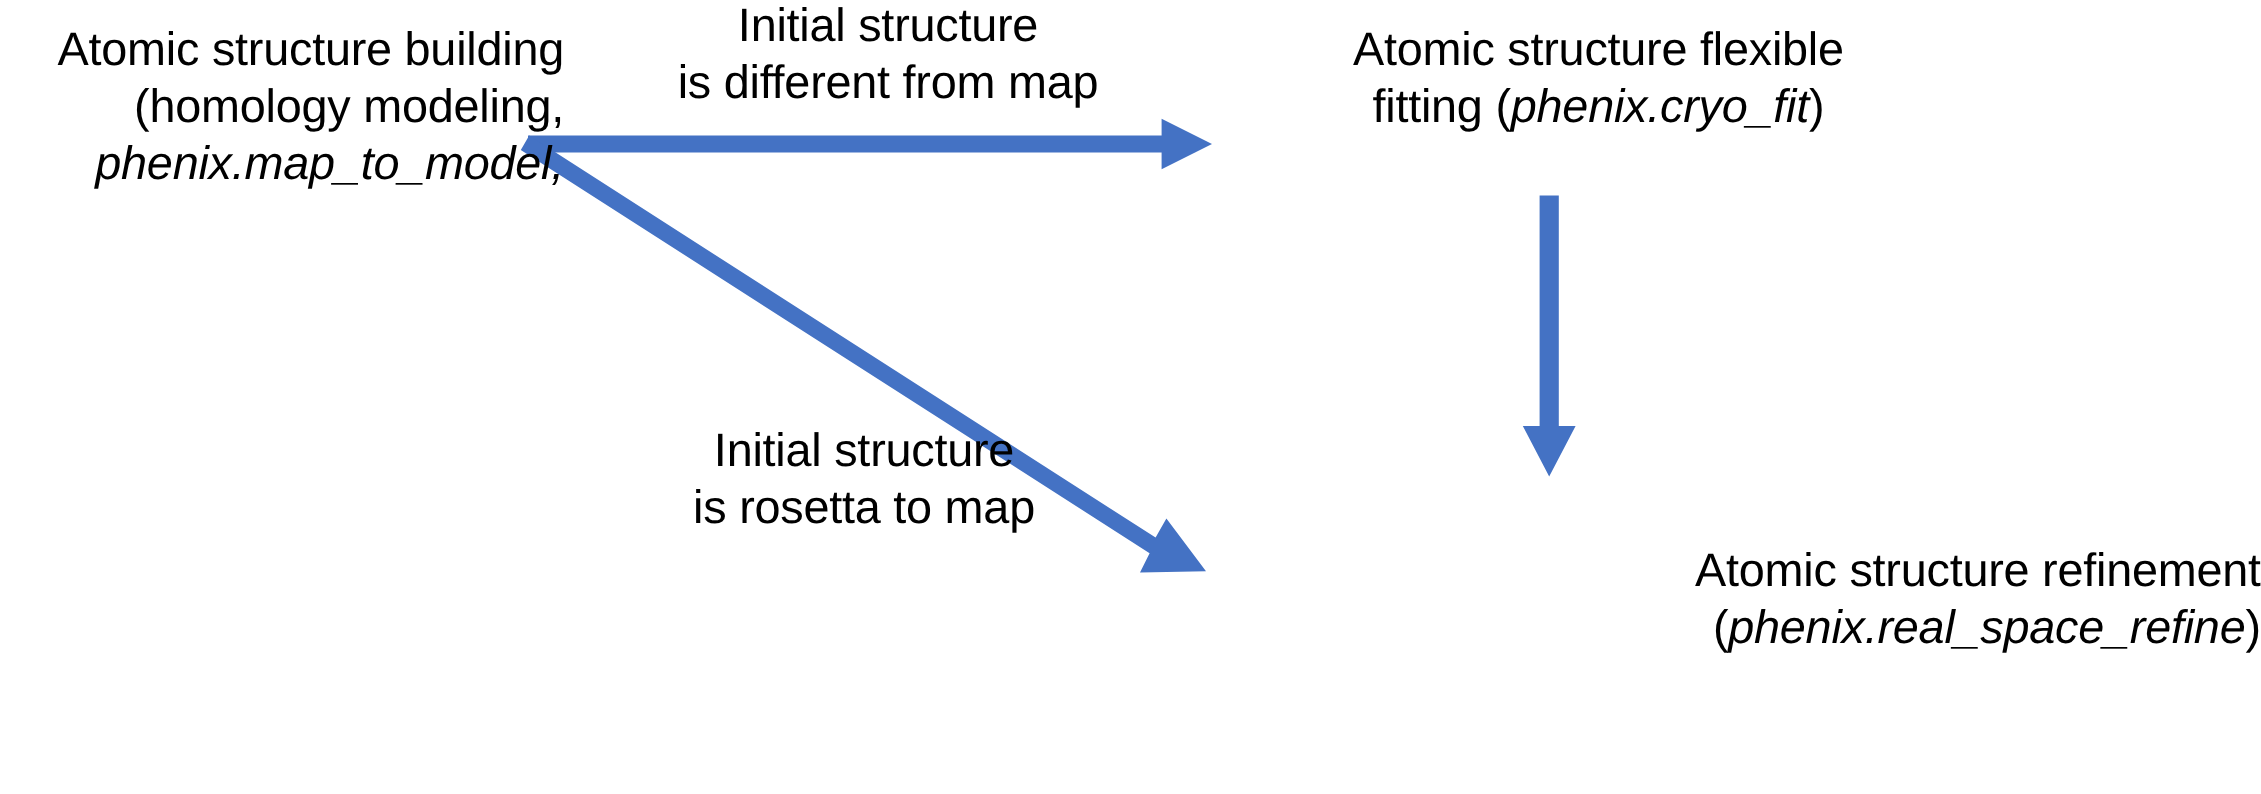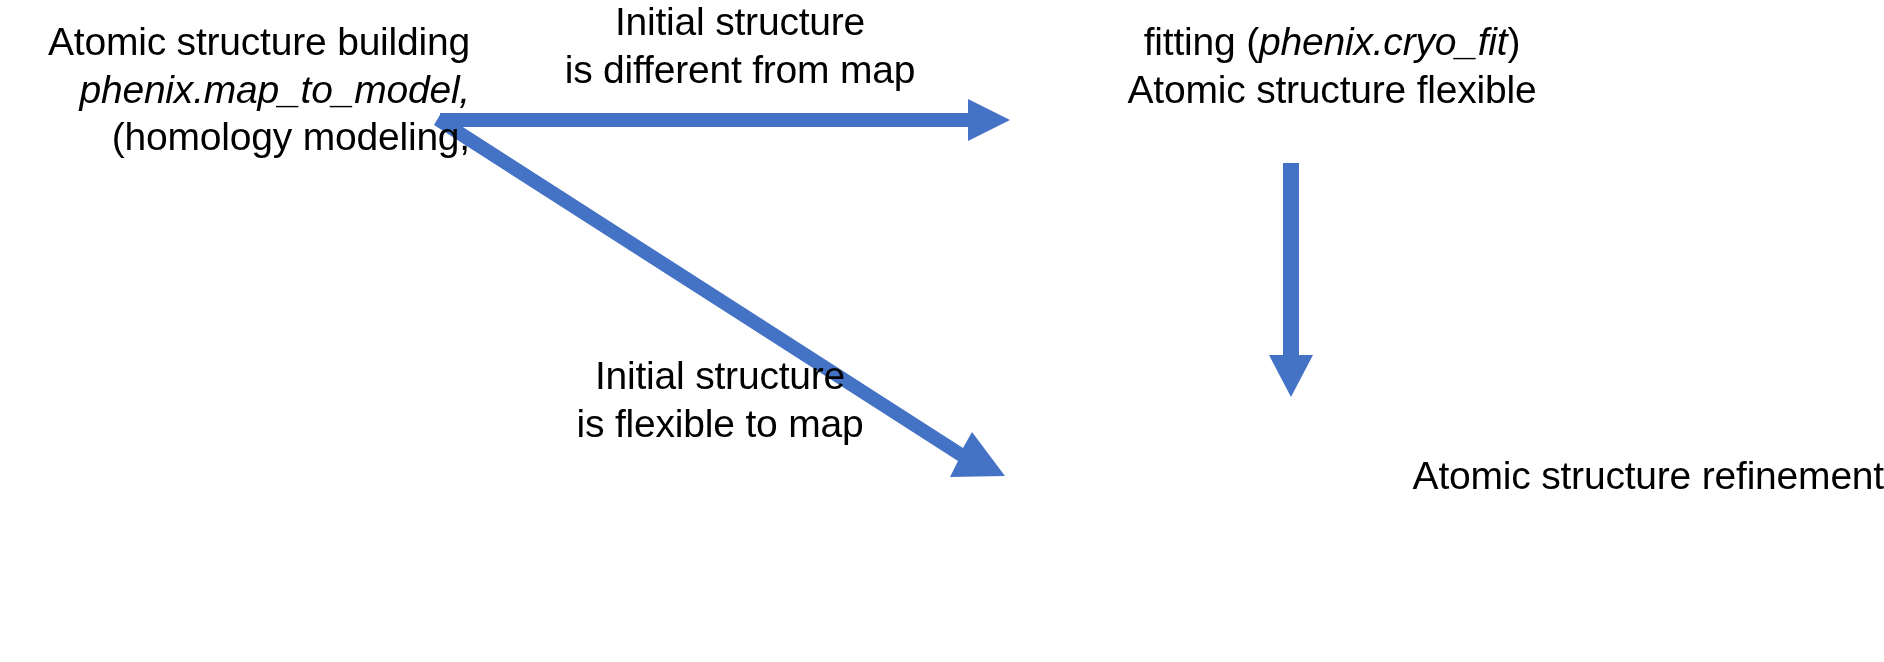--- a/index.html
+++ b/index.html
@@ -95,36 +95,37 @@
       <path d="M 441 113 L 963 448 L 972 432 L 1005 476 L 950 477 L 958 461 L 434 125 Z" fill="#4472C4"></path>
     </g>
 
     <g>
       <path d="M 1283 163 L 1299 163 L 1299 355 L 1313 355 L 1291 397 L 1269 355 L 1283 355 Z" fill="#4472C4"></path>
     </g>
   </svg>
 
   <div class="node center" id="node-building">
     <span class="ln">Atomic structure building</span>
+    <span class="ln">(homology modeling,</span>
     <span class="ln ital">phenix.map_to_model,</span>
-    <span class="ln">(homology modeling,</span>
   </div>
 
   <div class="node center" id="node-flexible-fitting">
+    <span class="ln">Atomic structure flexible</span>
     <span class="ln"><span>fitting (</span><span class="ital">phenix.cryo_fit</span><span>)</span></span>
-    <span class="ln">Atomic structure flexible</span>
   </div>
 
   <div class="node center" id="node-refinement">
     <span class="ln">Atomic structure refinement</span>
+    <span class="ln"><span>(</span><span class="ital">phenix.real_space_refine</span><span>)</span></span>
   </div>
 
   <div class="node center" id="label-different">
     <span class="ln">Initial structure</span>
     <span class="ln">is different from map</span>
   </div>
 
   <div class="node center" id="label-similar">
     <span class="ln">Initial structure</span>
-    <span class="ln">is flexible to map</span>
+    <span class="ln">is rosetta to map</span>
   </div>
 
 </div>
 
 </body></html>

